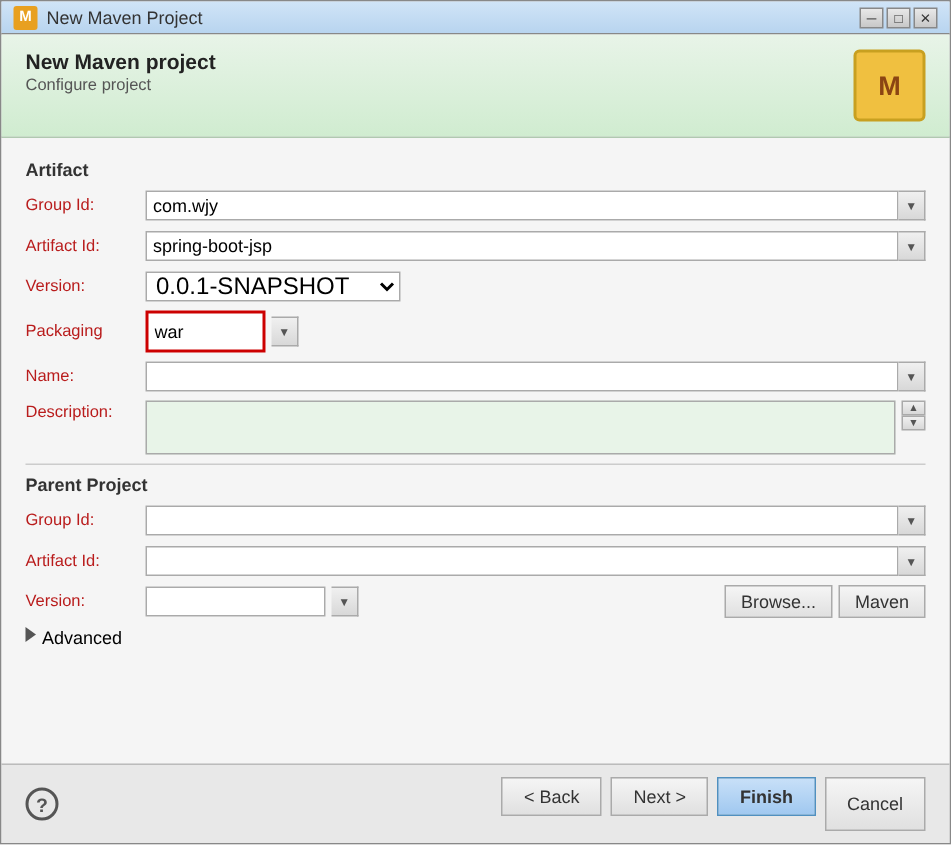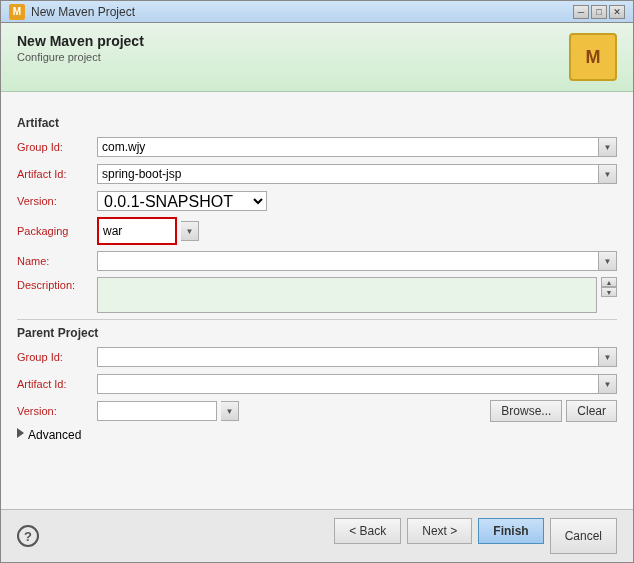--- a/index.html
+++ b/index.html
@@ -90,21 +90,20 @@
       justify-content: center;
       font-size: 18px;
       font-weight: bold;
       color: #8b4513;
     }
     .content {
       flex: 1;
       padding: 10px 16px;
       overflow-y: auto;
       background: #f5f5f5;
-      margin-top: 10px;
     }
     .section-label {
       font-size: 12px;
       font-weight: bold;
       color: #333;
       margin-bottom: 6px;
       margin-top: 4px;
     }
     .form-row {
       display: flex;
@@ -418,21 +417,21 @@
       </div>
     </div>
 
     <div class="form-row">
       <div class="form-label">Version:</div>
       <div class="form-input-container">
         <input class="version-input" type="text" style="">
         <div class="dropdown-arrow">▼</div>
         <div style="flex:1;"></div>
         <button class="browse-btn">Browse...</button>
-        <button class="clear-btn">Clear</button>
+        <button class="clear-btn">Maven</button>
       </div>
     </div>
 
     <div class="advanced-row">
       <div class="triangle-right"></div>
       <span>Advanced</span>
     </div>
   </div>
 
   <div class="footer">

